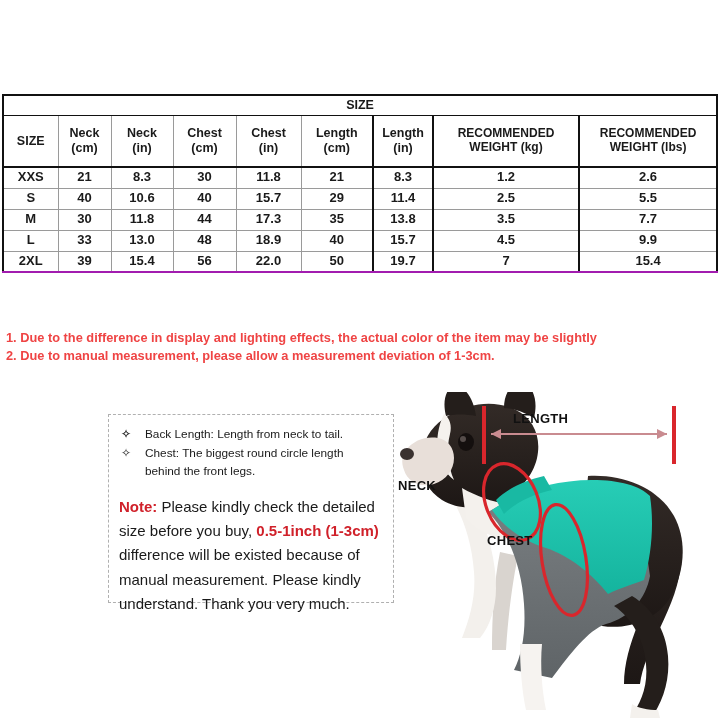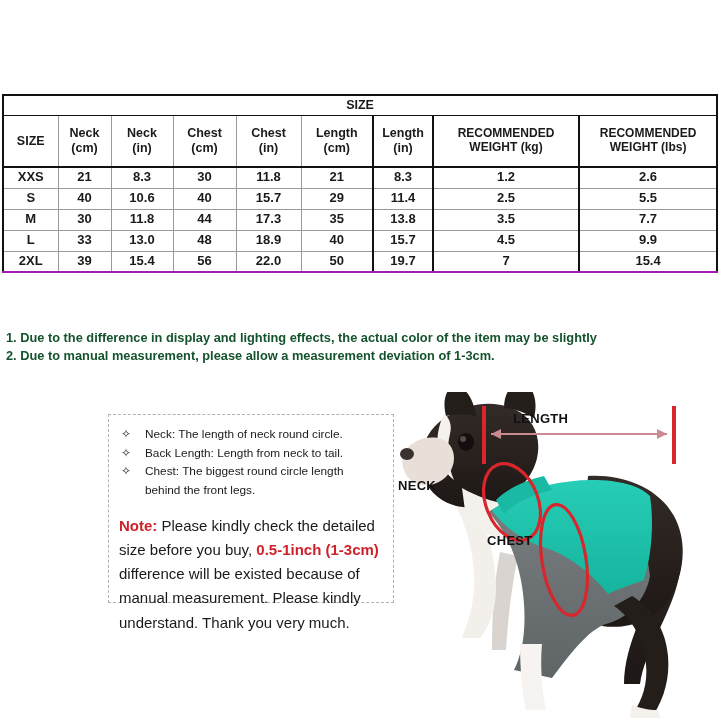--- a/index.html
+++ b/index.html
@@ -72,21 +72,21 @@
   .col-w-kg   { width: 146px; }
   .col-w-lbs  { width: 138px; }
 
   
   .notes {
     position: absolute;
     left: 6px; top: 329px; width: 700px;
     font-size: 12.8px;
     font-weight: bold;
     line-height: 1.42;
-    color: #14532d;
+    color: #ef4444;
   }
   .notes p { margin: 0; }
 
   
   .info-box {
     position: absolute;
     left: 108px; top: 414px;
     width: 286px; height: 189px;
     border: 1px dashed #b0b0b0;
     padding: 10px 12px 0 10px;
@@ -249,21 +249,21 @@
   </table>
 </div>
 
 <div class="notes">
   <p>1. Due to the difference in display and lighting effects, the actual color of the item may be slightly</p>
   <p>2. Due to manual measurement, please allow a measurement deviation of 1-3cm.</p>
 </div>
 
 <div class="info-box">
   <ul class="bullets" id="bullet-list">
-      <li><span class="bullet-glyph">✧</span><span>Neck: The length of neck round circle.</span></li>
+      <li><span class="bullet-glyph">✧</span></li>
       <li><span class="bullet-glyph">✧</span><span>Back Length: Length from neck to tail.</span></li>
       <li><span class="bullet-glyph">✧</span><span>Chest: The biggest round circle length behind the front legs.</span></li>
     </ul>
   <div class="note-block">
     <span class="note-red">Note:</span><span> Please kindly check the detailed size before you buy, </span><span class="note-red">0.5-1inch (1-3cm)</span><span> difference will be existed because of manual measurement. Please kindly understand. Thank you very much.</span>
   </div>
 </div>
 
 <div class="dog-area">
   <svg class="dog-svg" viewBox="0 0 328 328">

